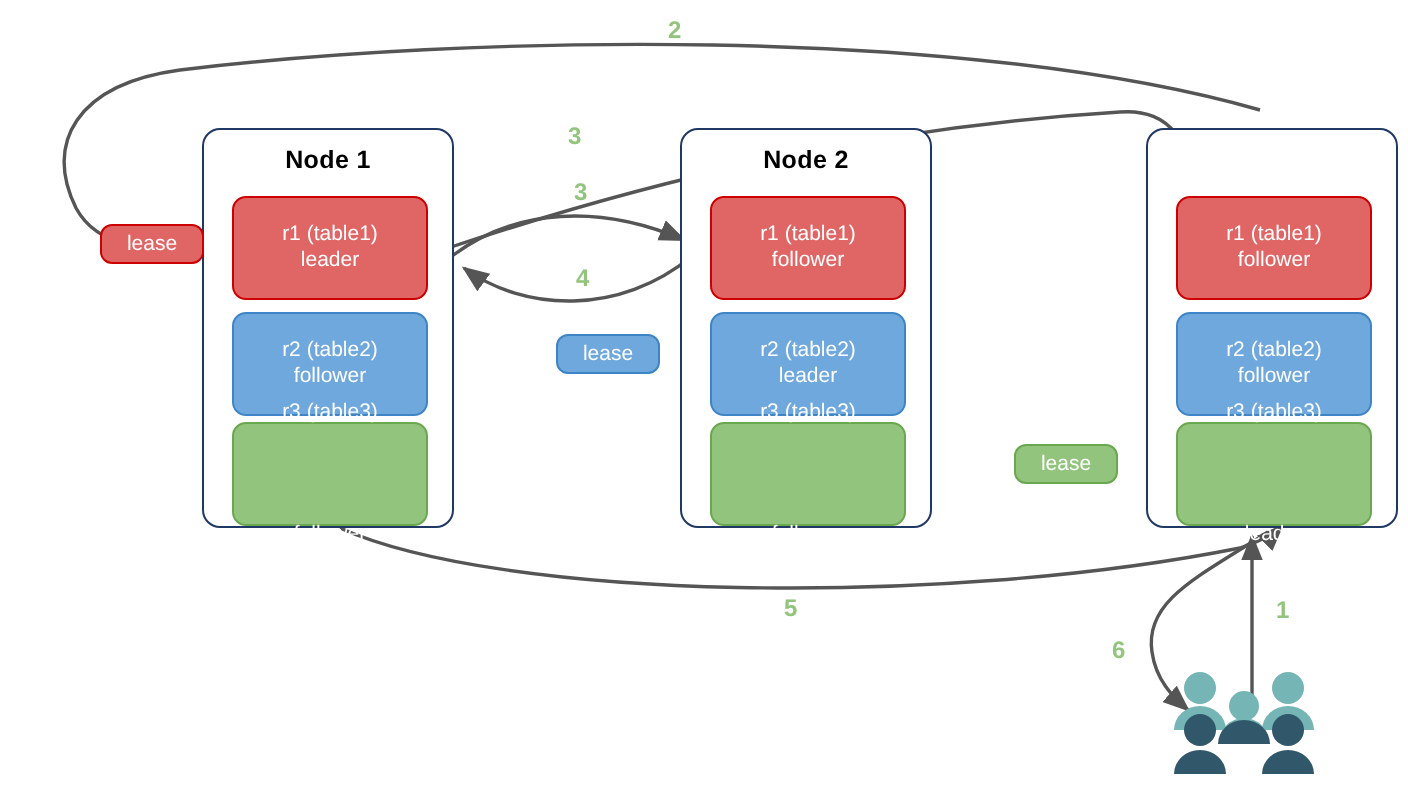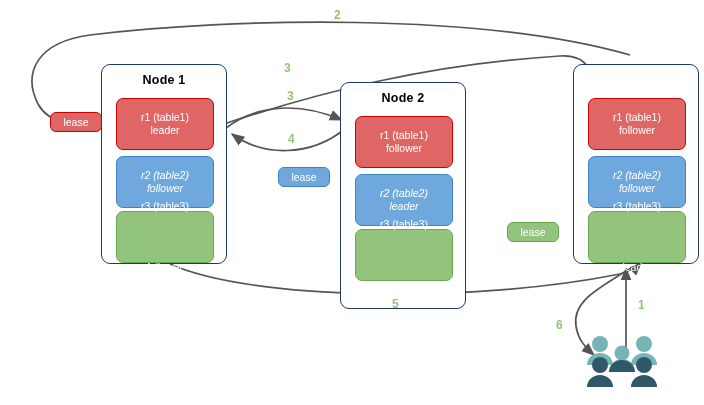--- a/index.html
+++ b/index.html
@@ -34,21 +34,21 @@
     display:flex;
     flex-direction:column;
     align-items:center;
     justify-content:center;
     color:#ffffff;
     font-size:10.5px;
     line-height:13px;
     text-align:left;
   }
   .rep-red  {background:#e06666;border:1.6px solid #cc0000;}
-  .rep-blue {background:#6fa8dc;border:1.6px solid #3d85c6;font-style:italic;}
+  .rep-blue {background:#6fa8dc;border:1.6px solid #3d85c6;}
   .rep-green{background:#93c47d;border:1.6px solid #6aa84f;gap:48px;}
 
   .lease{
     position:absolute;
     border-radius:6px;
     box-sizing:border-box;
     display:flex;align-items:center;justify-content:center;
     color:#ffffff;
     font-size:10.5px;
     padding:0 4px;
@@ -103,21 +103,21 @@
     <div class="replica rep-blue" style="top:91px;">
       <span>r2 (table2)</span>
       <span>follower</span>
     </div>
     <div class="replica rep-green" style="top:146px;">
       <span>r3 (table3)</span>
       <span>follower</span>
     </div>
   </div>
 
-  <div class="node-box" style="left:340px;top:82px;width:126px;height:227px;">
+  <div class="node-box" style="left:340px;top:64px;width:126px;height:200px;">
     <div class="node-title">Node 2</div>
     <div class="replica rep-red" style="top:33px;">
       <span>r1 (table1)</span>
       <span>follower</span>
     </div>
     <div class="replica rep-blue" style="top:91px;">
       <span>r2 (table2)</span>
       <span>leader</span>
     </div>
     <div class="replica rep-green" style="top:146px;">

